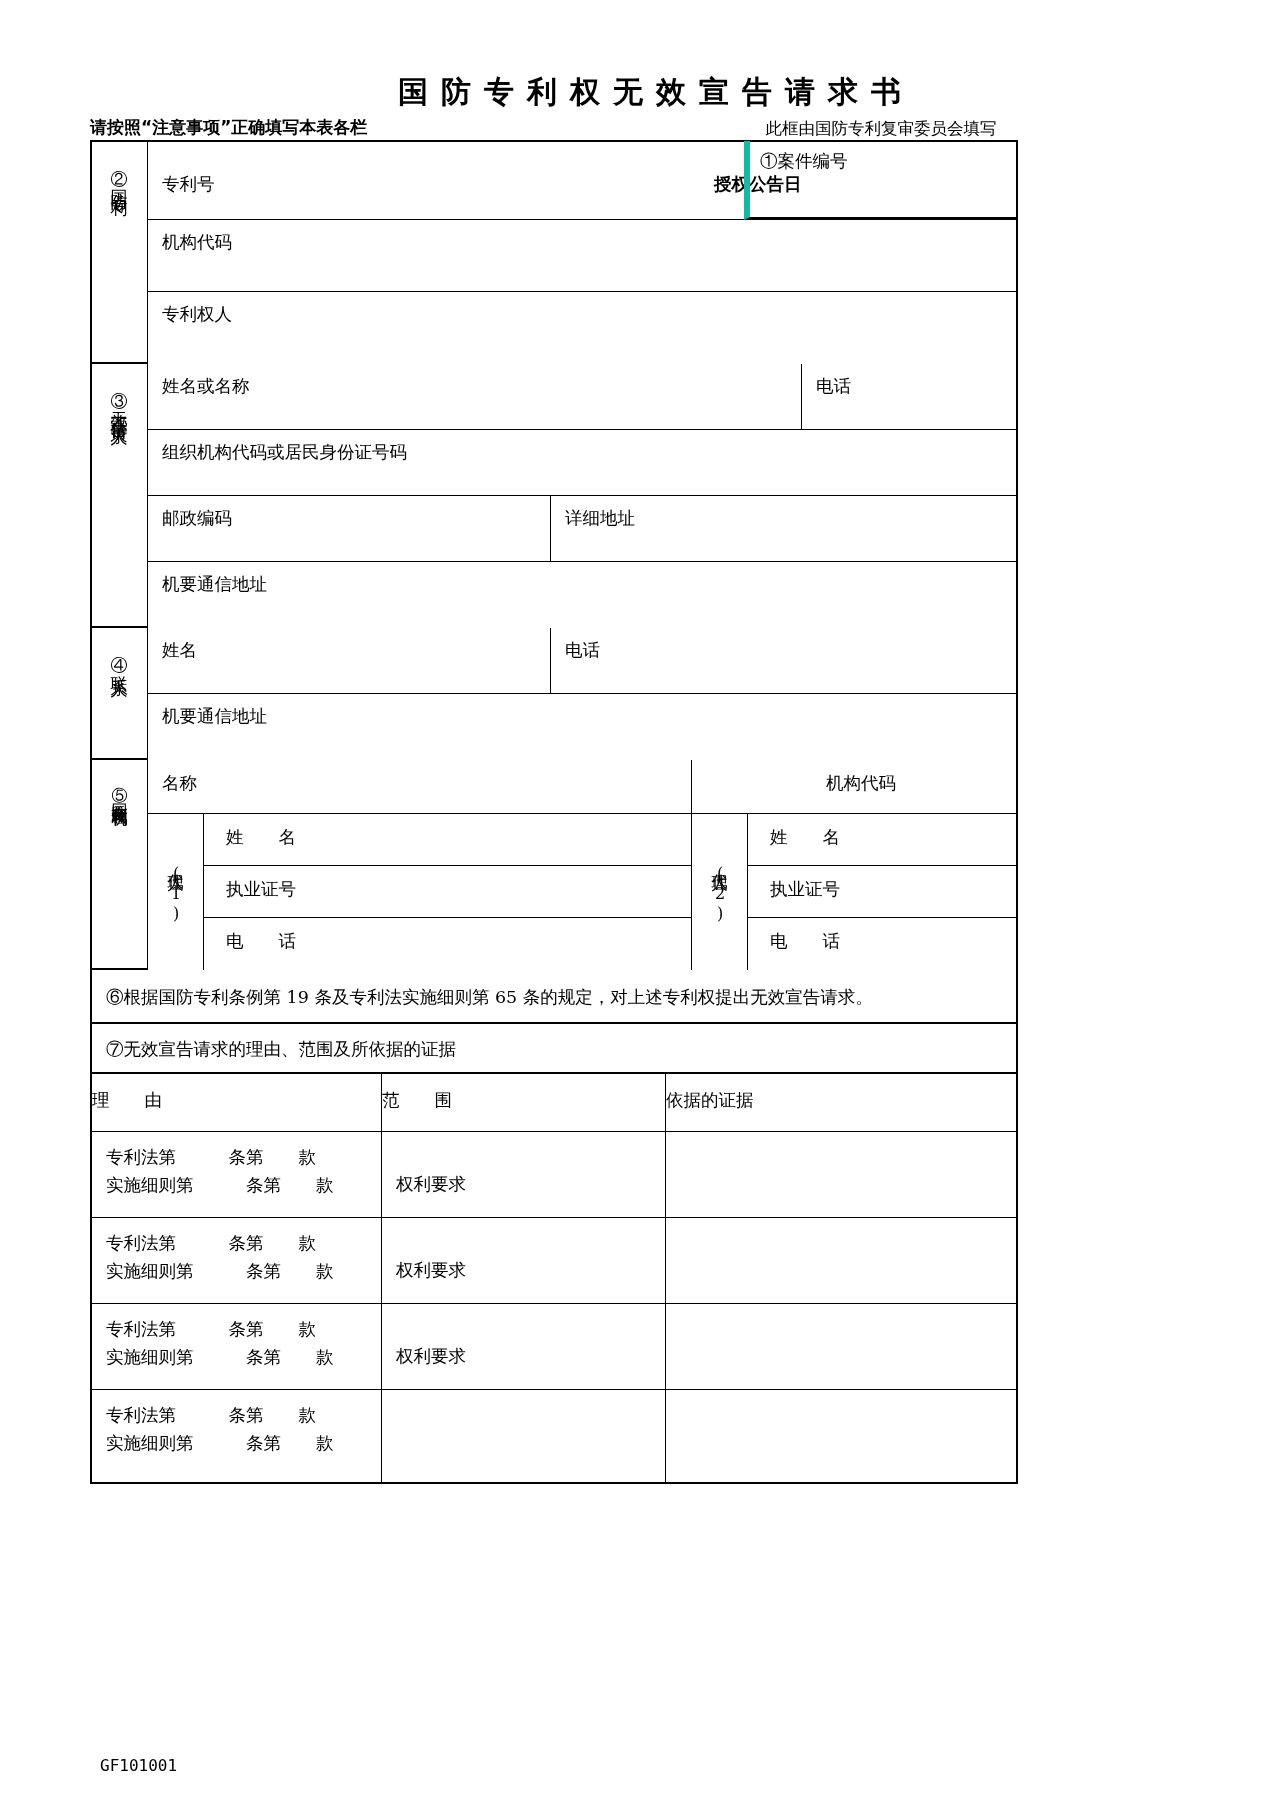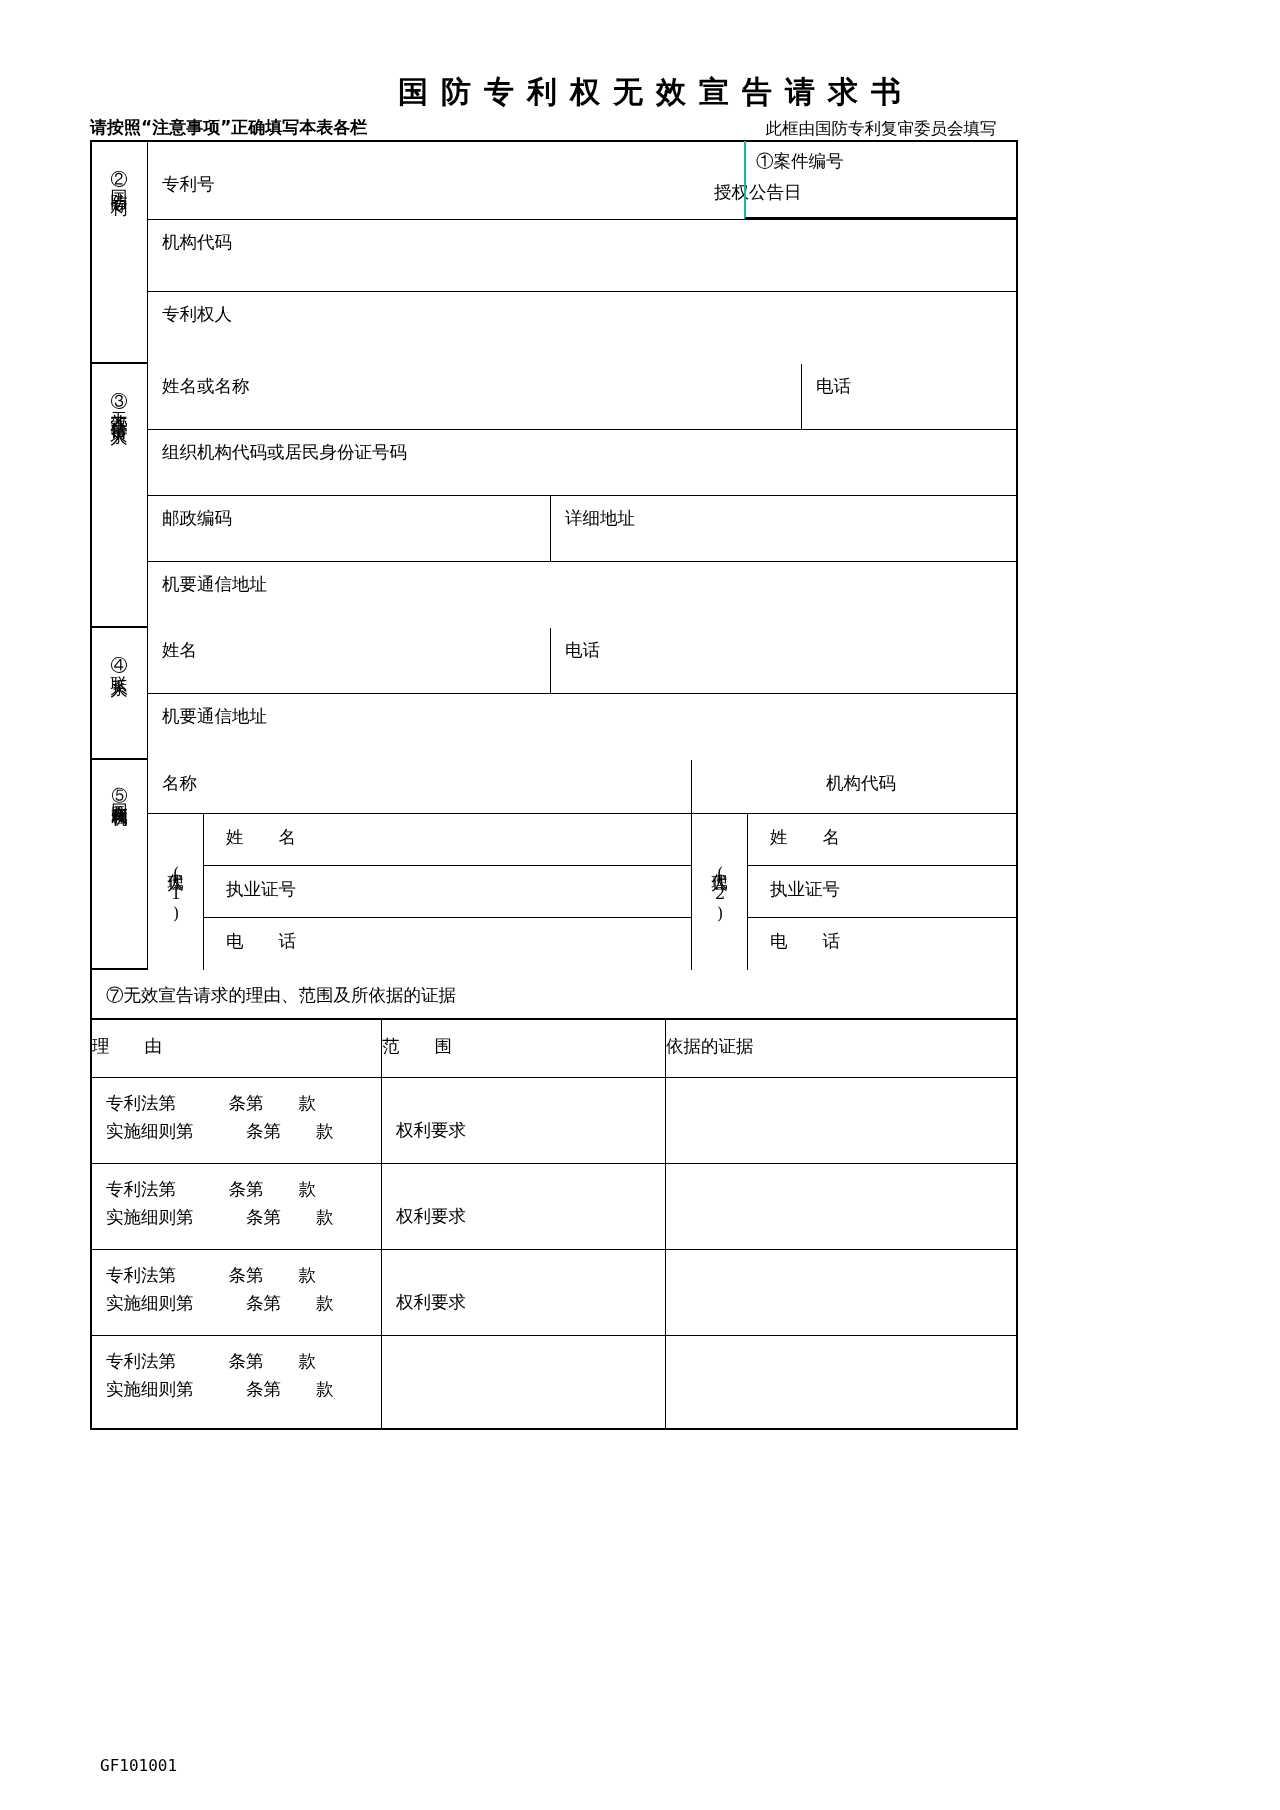--- a/index.html
+++ b/index.html
@@ -107,21 +107,21 @@
   .lbl {
     padding: 10px 0 0 14px;
     font-size: 17.5px;
     font-family: "DejaVu Serif", "Liberation Serif", serif;
     white-space: nowrap;
   }
   .grow { flex: 1 1 auto; }
 
   
   .officebox {
-    border-left: 2px solid #14b8a6;
+    border-left: 6px solid #14b8a6;
     border-bottom: 3px solid #000;
     box-sizing: border-box;
   }
 
   
   .stmt {
     padding: 14px 12px 14px 14px;
     font-size: 17.5px;
     font-family: "DejaVu Serif", "Liberation Serif", serif;
     line-height: 1.5;
@@ -173,21 +173,21 @@
       <div class="cell vcol br bbh" style="height:222px;">
         <span class="vtext">②国防专利</span>
       </div>
       <div class="grow">
 
         <div class="row">
           <div class="cell bb" style="width:566px;height:78px;">
             <div class="lbl" style="padding-top:30px;">专利号</div>
           </div>
           <div class="cell bb grow" style="height:78px;position:relative;">
-            <div class="lbl" style="padding-top:38px;padding-left:0;">授权公告日</div>
+            <div class="lbl" style="padding-top:30px;padding-left:0;font-weight:bold;">授权公告日</div>
             <div class="officebox" style="position:absolute;right:-1px;top:-1px;width:273px;height:79px;">
               <div class="lbl" style="padding-top:8px;padding-left:10px;">①案件编号</div>
             </div>
           </div>
         </div>
 
         <div class="row">
           <div class="cell bb grow" style="height:72px;">
             <div class="lbl">机构代码</div>
           </div>
@@ -310,20 +310,25 @@
             <div class="cell" style="height:52px;">
               <div class="lbl" style="padding-top:11px;padding-left:22px;">电　　话</div>
             </div>
           </div>
 
         </div>
 
       </div>
     </div>
 
+    <div class="row">
+      <div class="cell grow bbh" style="height:54px;">
+        <div class="stmt">⑥根据国防专利条例第 19 条及专利法实施细则第 65 条的规定，对上述专利权提出无效宣告请求。</div>
+      </div>
+    </div>
 
     <div class="row">
       <div class="cell grow bbh" style="height:50px;">
         <div class="stmt" style="padding-top:12px;">⑦无效宣告请求的理由、范围及所依据的证据</div>
       </div>
     </div>
 
     <div class="row">
       <div class="cell bb br" style="width:290px;height:58px;">
         <div class="th">理　　由</div>

